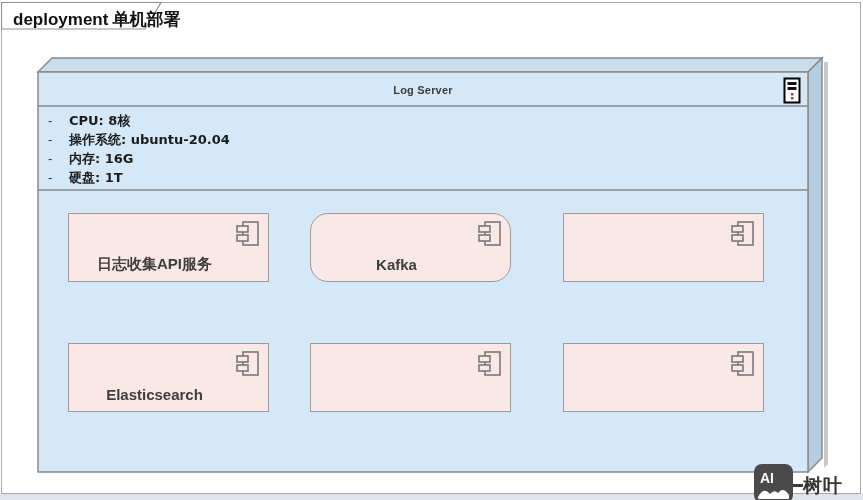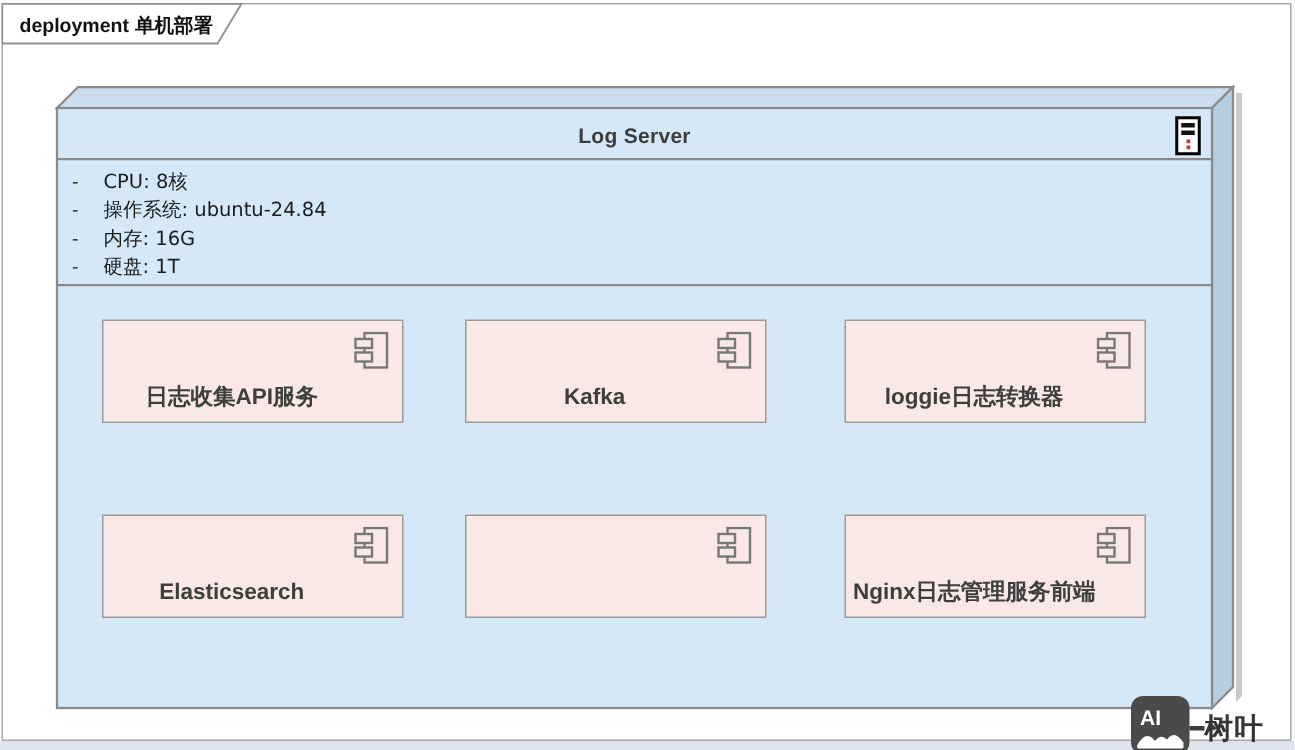--- a/index.html
+++ b/index.html
@@ -6,34 +6,34 @@
   body{
     width:863px;height:500px;position:relative;background:#ffffff;
     font-family:"Liberation Sans","DejaVu Sans",sans-serif;overflow:hidden;
   }
   
   .diagram-frame{position:absolute;left:1px;top:2px;width:858px;height:490px;
     border:1px solid #a9a9a9;background:#ffffff;}
   .bottom-strip{position:absolute;left:0;top:494px;width:863px;height:6px;background:#dfe4ec;}
   
   .frame-tab{position:absolute;left:1px;top:2px;width:164px;height:28px;}
-  .frame-tab-label{position:absolute;left:12px;top:6px;font-size:13px;font-weight:bold;color:#111;white-space:nowrap;}
+  .frame-tab-label{position:absolute;left:12px;top:6px;font-size:17px;font-weight:bold;color:#111;white-space:nowrap;}
   .frame-tab-label .cjk{font-family:"DejaVu Serif","Liberation Serif",serif;margin-left:4px;}
   
   .node-canvas{position:absolute;left:34px;top:54px;width:796px;height:424px;}
   
   .node-title{position:absolute;left:38px;top:73px;width:770px;height:33px;
     display:flex;align-items:center;justify-content:center;
-    font-size:14px;font-weight:bold;color:#3c3c3c;letter-spacing:.2px;}
+    font-size:11px;font-weight:bold;color:#3c3c3c;letter-spacing:.2px;}
   .server-icon{position:absolute;left:781px;top:77px;}
   
   .props{position:absolute;left:48px;top:111px;width:540px;}
   .prop-row{display:flex;height:19px;align-items:center;font-size:13px;color:#1c1c1c;}
   .prop-row .bullet{width:21px;color:#333;}
-  .prop-row .ptext{font-family:"DejaVu Sans","Liberation Sans",sans-serif;}
+  .prop-row .ptext{font-family:"DejaVu Sans","Liberation Sans",sans-serif;font-weight:bold;}
   
   .component{position:absolute;width:199px;height:67px;background:#f9e8e5;
     border:1.5px solid #9a9a9a;}
   .component .clabel{position:absolute;left:10px;right:38px;top:0;height:48px;
     display:flex;align-items:center;justify-content:center;text-align:center;
     font-size:15px;font-weight:600;color:#3e3e3e;white-space:nowrap;margin-top:26px;}
   .component .cicon{position:absolute;top:7px;right:8px;}
   
   .watermark{position:absolute;left:753px;top:447px;width:108px;height:45px;margin-top:16px;}
   .wm-icon{position:absolute;left:0;top:0;}
@@ -77,52 +77,51 @@
   <rect x="10" y="20" width="2.5" height="2.5" fill="#c23b3b"></rect>
 </svg>
 
 <div class="props">
   <div class="prop-row">
     <span class="bullet">-</span>
     <span class="ptext">CPU: 8核</span>
   </div>
   <div class="prop-row">
     <span class="bullet">-</span>
-    <span class="ptext">操作系统: ubuntu-24.84</span>
+    <span class="ptext">操作系统: ubuntu-20.04</span>
   </div>
   <div class="prop-row">
     <span class="bullet">-</span>
     <span class="ptext">内存: 16G</span>
   </div>
   <div class="prop-row">
     <span class="bullet">-</span>
     <span class="ptext">硬盘: 1T</span>
   </div>
 </div>
 
 <div class="component" style="left:68px;top:213px;">
   <div class="clabel">日志收集API服务</div>
   <svg class="cicon" width="24" height="26">
     <rect x="7" y="1" width="15" height="23" fill="none" stroke="#787878" stroke-width="1.6"></rect>
     <rect x="1" y="5" width="11" height="6" fill="#f9e8e5" stroke="#787878" stroke-width="1.6"></rect>
     <rect x="1" y="14" width="11" height="6" fill="#f9e8e5" stroke="#787878" stroke-width="1.6"></rect>
   </svg>
 </div>
 
-<div class="component" style="left:310px;top:213px;">
+<div class="component" style="left:310px;top:213px;border-radius:18px;">
   <div class="clabel">Kafka</div>
   <svg class="cicon" width="24" height="26">
     <rect x="7" y="1" width="15" height="23" fill="none" stroke="#787878" stroke-width="1.6"></rect>
     <rect x="1" y="5" width="11" height="6" fill="#f9e8e5" stroke="#787878" stroke-width="1.6"></rect>
     <rect x="1" y="14" width="11" height="6" fill="#f9e8e5" stroke="#787878" stroke-width="1.6"></rect>
   </svg>
 </div>
 
 <div class="component" style="left:563px;top:213px;">
-  <div class="clabel">loggie日志转换器</div>
   <svg class="cicon" width="24" height="26">
     <rect x="7" y="1" width="15" height="23" fill="none" stroke="#787878" stroke-width="1.6"></rect>
     <rect x="1" y="5" width="11" height="6" fill="#f9e8e5" stroke="#787878" stroke-width="1.6"></rect>
     <rect x="1" y="14" width="11" height="6" fill="#f9e8e5" stroke="#787878" stroke-width="1.6"></rect>
   </svg>
 </div>
 
 <div class="component" style="left:68px;top:343px;">
   <div class="clabel">Elasticsearch</div>
   <svg class="cicon" width="24" height="26">
@@ -134,21 +133,20 @@
 
 <div class="component" style="left:310px;top:343px;">
   <svg class="cicon" width="24" height="26">
     <rect x="7" y="1" width="15" height="23" fill="none" stroke="#787878" stroke-width="1.6"></rect>
     <rect x="1" y="5" width="11" height="6" fill="#f9e8e5" stroke="#787878" stroke-width="1.6"></rect>
     <rect x="1" y="14" width="11" height="6" fill="#f9e8e5" stroke="#787878" stroke-width="1.6"></rect>
   </svg>
 </div>
 
 <div class="component" style="left:563px;top:343px;">
-  <div class="clabel">Nginx日志管理服务前端</div>
   <svg class="cicon" width="24" height="26">
     <rect x="7" y="1" width="15" height="23" fill="none" stroke="#787878" stroke-width="1.6"></rect>
     <rect x="1" y="5" width="11" height="6" fill="#f9e8e5" stroke="#787878" stroke-width="1.6"></rect>
     <rect x="1" y="14" width="11" height="6" fill="#f9e8e5" stroke="#787878" stroke-width="1.6"></rect>
   </svg>
 </div>
 
 <div class="watermark">
   <svg class="wm-icon" width="41" height="41">
     <rect x="1" y="1" width="39" height="39" rx="8" fill="#4a4a4a"></rect>

